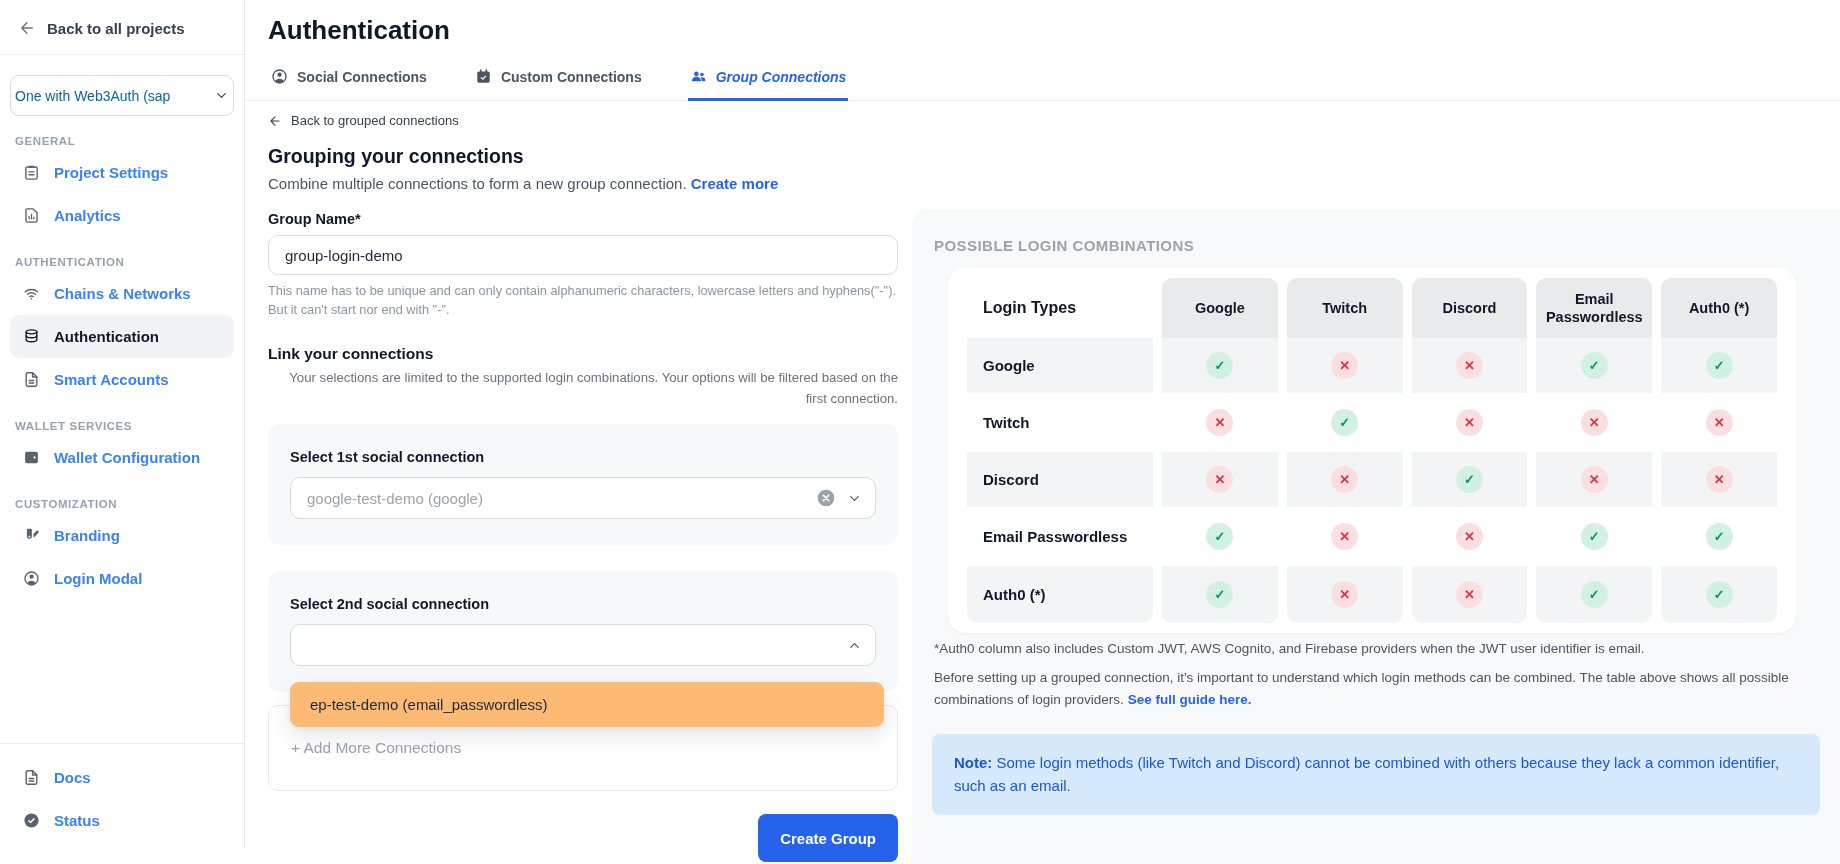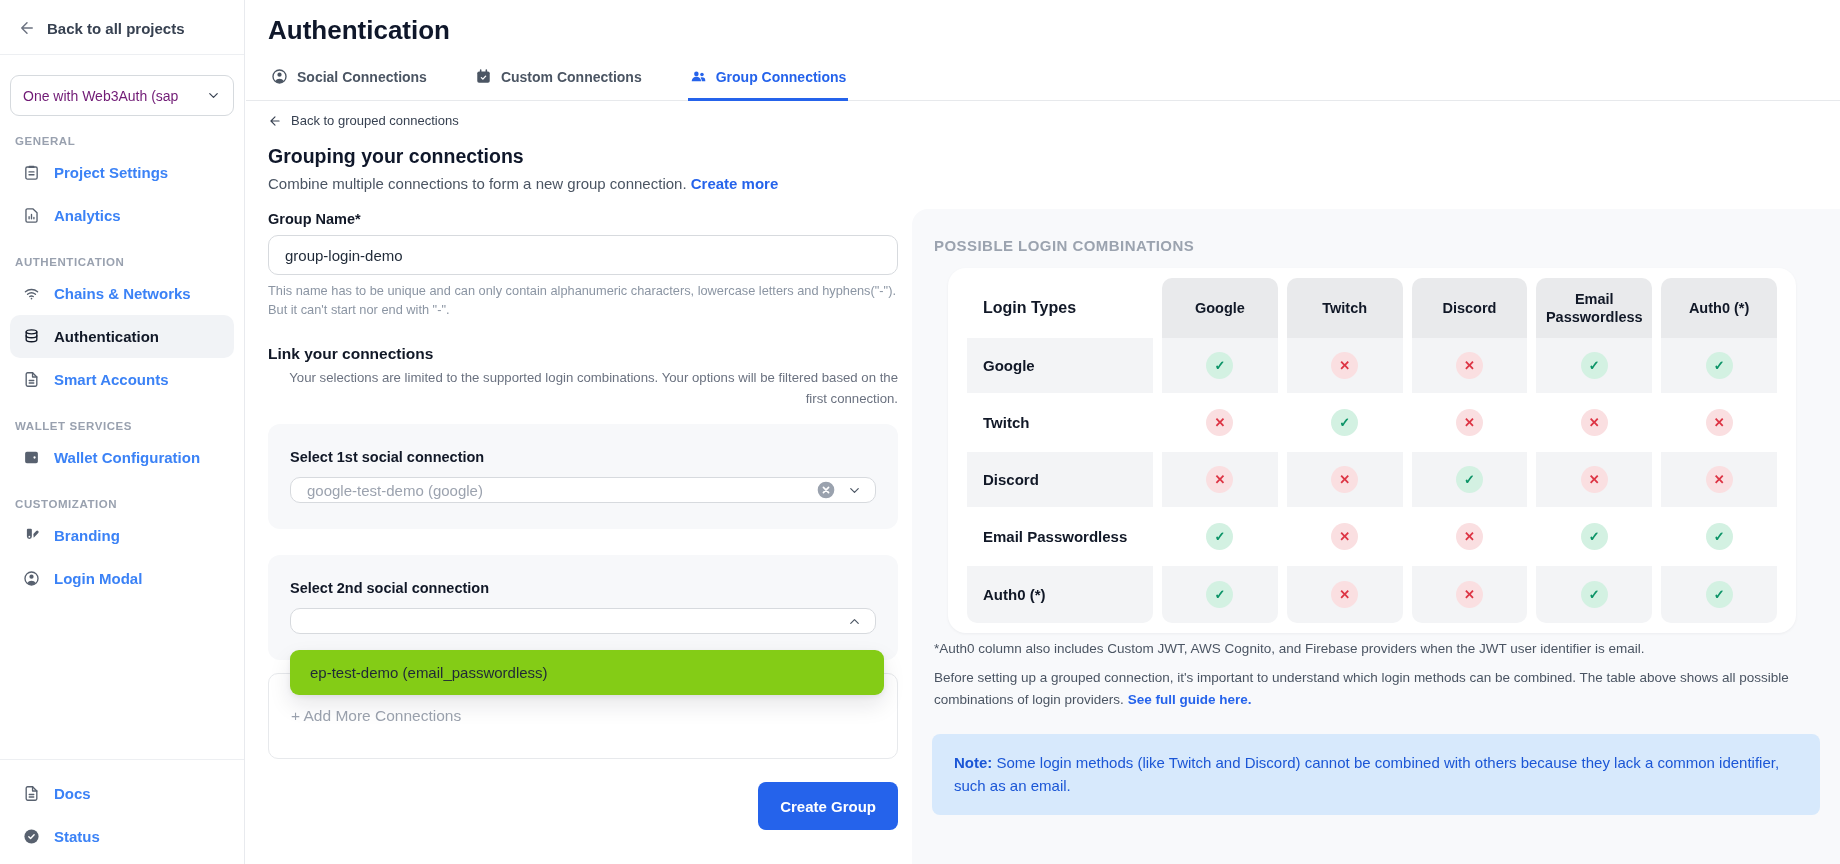--- a/index.html
+++ b/index.html
@@ -6,33 +6,33 @@
   html,body { margin:0; padding:0; }
   body {
     width:1840px; height:864px; overflow:hidden; position:relative;
     background:#ffffff; font-family:"Liberation Sans", sans-serif;
     color:#1f2937; -webkit-font-smoothing:antialiased;
   }
   svg { display:block; }
 
   
   .sidebar {
-    position:absolute; left:0; top:0; bottom:0; width:245px;
+    position:absolute; left:0; top:0; bottom:16px; width:245px;
     background:#ffffff; border-right:1px solid #e8eaee;
   }
   .sb-back {
     display:flex; align-items:center; gap:11px; padding:19px 18px 17px 18px;
     font-size:15px; font-weight:600; color:#374151; cursor:pointer;
   }
   .sb-back .ico { width:18px; height:18px; color:#6b7280; }
   .sb-divider { border-bottom:1px solid #edeff2; }
   .sb-selector {
     margin:20px 10px 4px 10px; height:41px; border:1px solid #d6dade; border-radius:9px;
-    display:flex; align-items:center; justify-content:space-between; padding:0 12px;
-    font-size:14px; color:#701a75; background:#fff; cursor:pointer;
+    display:flex; align-items:center; justify-content:space-between; padding:0 4px;
+    font-size:14px; color:#0369a1; background:#fff; cursor:pointer;
   }
   .sb-selector .ico { width:15px; height:15px; color:#374151; }
   .sb-selector .txt { white-space:nowrap; overflow:hidden; }
   .nav { padding:0 10px; }
   .nav-section-label {
     margin:19px 0 4px 5px; font-size:11.5px; font-weight:700; color:#99a1af; letter-spacing:.05em;
   }
   .nav-item {
     height:43px; display:flex; align-items:center; gap:14px; padding:0 13px;
     border-radius:10px; font-size:15px; font-weight:600; color:#3b82f6; cursor:pointer;
@@ -53,21 +53,21 @@
     display:flex; gap:44px; margin-top:20px; padding-left:23px;
     border-bottom:1px solid #e7e9ec;
   }
   .tab {
     display:flex; align-items:center; gap:9px; padding:2px 2px 13px 2px;
     font-size:14px; font-weight:600; color:#4b5563; cursor:pointer;
     border-bottom:3px solid transparent; margin-bottom:-1px;
   }
   .tab .tab-icon { width:17px; height:17px; color:#4b5563; }
   .tab .tab-icon svg { width:17px; height:17px; }
-  .tab.active { color:#2563eb; border-bottom-color:#2563eb; }
+  .tab.active { color:#2563eb; border-bottom-color:#2563eb;font-style:italic; }
   .tab.active .tab-icon { color:#2563eb; }
 
   .content { display:flex; align-items:stretch; flex:1; }
 
   
   .form-col { width:652px; padding-left:22px; flex:0 0 auto; }
   .back-link {
     margin-top:12px; display:flex; align-items:center; gap:9px;
     font-size:13px; font-weight:500; color:#374151; cursor:pointer;
   }
@@ -85,36 +85,36 @@
   .link-head { margin-top:26px; font-size:15.5px; font-weight:700; color:#111827; }
   .link-help { margin-top:5px; font-size:13.2px; color:#6b7280; line-height:1.55;text-align:right; }
 
   .select-card {
     margin-top:15px; background:#f7f8fa; border-radius:12px; padding:25px 22px 26px 22px;
     position:relative;
   }
   .select-card + .select-card { margin-top:26px; }
   .select-wrap { position:relative; margin-top:12px; }
   .select-input {
-    width:100%; height:26px; border:1px solid #d7dade; border-radius:10px;
+    width:100%; height:42px; border:1px solid #d7dade; border-radius:10px;
     padding:0 70px 0 16px; font-size:15px; background:#fff; outline:none;
     font-family:"Liberation Sans", sans-serif;
   }
   .select-input.placeholder { color:#9ca3af; }
   .select-icons {
     position:absolute; right:14px; top:0; bottom:0; display:flex; align-items:center; gap:11px;
   }
   .clear-ico { width:20px; height:20px; color:#9aa2ae; cursor:pointer; }
   .clear-ico svg { width:20px; height:20px; }
   .chev { width:15px; height:15px; color:#4b5563; cursor:pointer; }
   .chev svg { width:15px; height:15px; }
 
   .dropdown {
     position:absolute; left:22px; right:14px; top:calc(100% - 10px); z-index:5;
-    background:#84cc16; border-radius:9px; box-shadow:0 10px 22px rgba(15,23,42,.10), 0 2px 5px rgba(15,23,42,.06);
+    background:#fdba74; border-radius:9px; box-shadow:0 10px 22px rgba(15,23,42,.10), 0 2px 5px rgba(15,23,42,.06);
   }
   .dropdown-option { padding:14px 20px; font-size:15px; color:#1f2937; cursor:pointer; border-radius:9px; }
 
   .add-more {
     margin-top:13px; height:86px; background:#fff; border:1px solid #e7e9ec; border-radius:10px;
     display:flex; align-items:center; padding-left:22px; font-size:15.5px; color:#9ca3af; cursor:pointer;
   }
   .btn-row { margin-top:23px; display:flex; justify-content:flex-end; }
   .btn-primary {
     height:48px; padding:0 22px; background:#2563eb; color:#fff; border:none; border-radius:8px;

